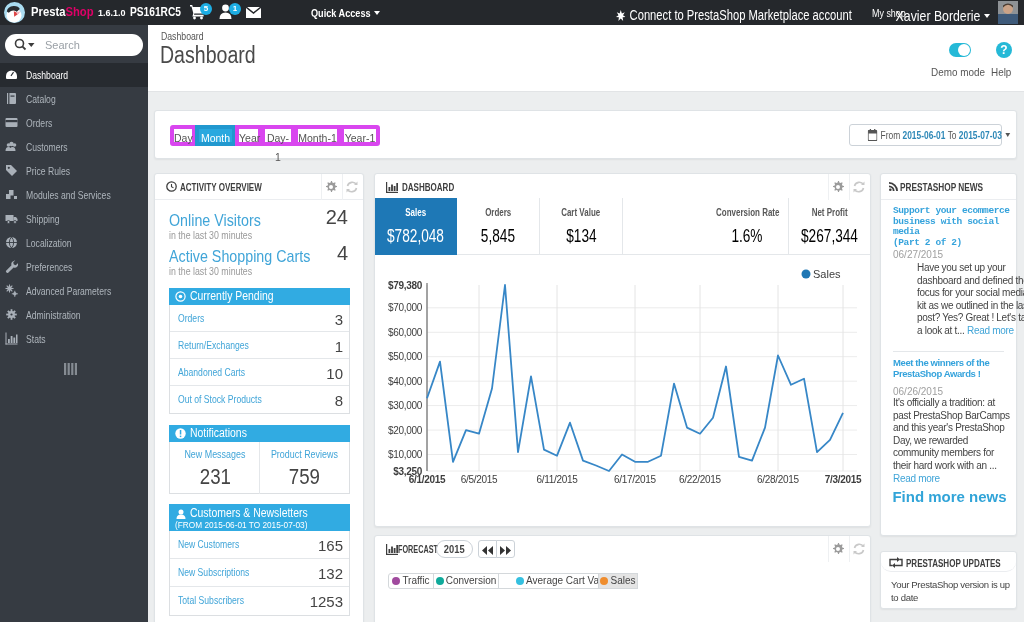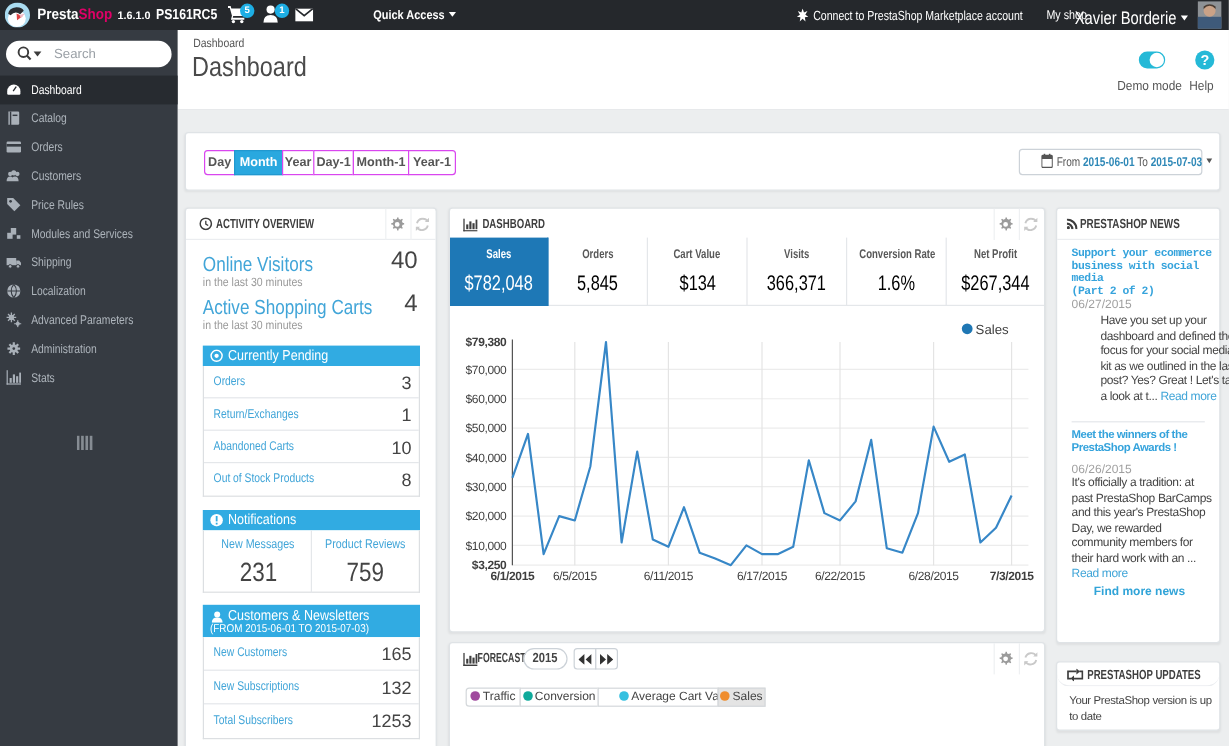--- a/index.html
+++ b/index.html
@@ -10,21 +10,21 @@
 
 #topbar { position:absolute; left:0; top:0; width:1024px; height:25px; background:#25282c; color:#fff; z-index:30; }
 #logo-circle { position:absolute; left:4px; top:2px; width:21px; height:21px; }
 #brand { position:absolute; left:31px; top:5px; font-size:12.5px; font-weight:bold; }
 #brand .shop { color:#df0067; }
 #brand .ver { font-size:9px; color:#fff; font-weight:bold; }
 #shopname { position:absolute; left:130px; top:5px; font-size:12px; font-weight:bold; color:#fff; }
 .tb-ic { position:absolute; top:4px; }
 .badge-b { position:absolute; width:12px; height:12px; border-radius:50%; background:#1daee4; color:#fff; font-size:8px; font-weight:bold; text-align:center; line-height:12px; }
 #qa { position:absolute; left:311px; top:7px; font-size:10.5px; font-weight:bold; }
-#mk { position:absolute; right:172px; top:7px; font-size:11px; white-space:nowrap; }
+#mk { position:absolute; right:172px; top:7px; font-size:14px; white-space:nowrap; }
 #myshop { position:absolute; left:872px; top:7px; font-size:10.5px; }
 #uname { position:absolute; right:34px; top:7px; font-size:15px; white-space:nowrap; }
 #avatar { position:absolute; left:998px; top:1px; width:20px; height:23px; }
 .caret { display:inline-block; width:0; height:0; border-left:3.5px solid transparent; border-right:3.5px solid transparent; border-top:4px solid #fff; vertical-align:middle; margin-left:4px; margin-top:-2px; }
 
 #sidebar { position:absolute; left:0; top:25px; width:148px; height:597px; background:#363b42; z-index:20; }
 #searchbox { position:absolute; left:5px; top:9px; width:138px; height:22px; background:#fff; border-radius:12px; }
 #searchbox .ph { position:absolute; left:40px; top:5px; font-size:11px; color:#9aa0a6; }
 #menu { position:absolute; left:0; top:38px; width:148px; }
 .mi { position:relative; height:24px; line-height:24px; color:#aeb5bc; font-size:10.5px; }
@@ -42,21 +42,21 @@
 #demolabel { position:absolute; left:783px; top:41px; font-size:11px; color:#555; }
 #helplabel { position:absolute; left:843px; top:41px; font-size:11px; color:#555; }
 
 .panel { position:absolute; background:#fff; border:1px solid #dfe3e6; border-radius:3px; box-shadow:0 1px 2px rgba(0,0,0,0.06); }
 .phead { position:relative; height:26px; border-bottom:1px solid #ebedf0;padding-left:16px; }
 .phead .ttl { position:absolute; left:25px; top:7px; font-size:11px; font-weight:bold; color:#3e3e3e; transform:scaleX(0.73); transform-origin:0 50%; white-space:nowrap; }
 .hicons { position:absolute; right:0; top:0; height:26px; }
 .gear { position:absolute; top:7px; }
 
 #toolbar { left:154px; top:110px; width:863px; height:49px; }
-.btn { position:absolute; top:14px; height:21px; background:#fff; border:1px solid #d946ef; font-size:10.5px; font-weight:bold; color:#555; text-align:center; line-height:19px; }
+.btn { position:absolute; top:14px; height:21px; background:#fff; border:4px solid #d946ef; font-size:10.5px; font-weight:normal; color:#555; text-align:center; line-height:19px; }
 .btn.active { background:#29a8df; border-color:#2198cf; color:#fff; }
 #datebtn { position:absolute; left:694px; top:13px; width:153px; height:22px; background:#fff; border:1px solid #ccd2d8; border-radius:3px; font-size:11px; color:#555; line-height:20px; text-align:center; white-space:nowrap; }
 #datebtn b { color:#2e88b7; }
 
 #act { left:154px; top:173px; width:210px; height:457px; }
 .bigline { position:absolute; left:14px; font-size:17px; color:#41a5d8; transform:scaleX(0.84); transform-origin:0 50%; white-space:nowrap; }
 .bignum { position:absolute; right:15px; font-size:20px; color:#444; }
 .subline { position:absolute; left:14px; font-size:10px; color:#999; transform:scaleX(0.88); transform-origin:0 50%; white-space:nowrap; }
 .bluebar { position:absolute; left:14px; width:181px; background:#31abe2; color:#fff; font-size:12px; }
 .dtable { position:absolute; left:14px; width:181px; border:1px solid #dcdfe2; border-top:none; background:#fff; }
@@ -77,21 +77,21 @@
 #fc2015 { position:absolute; left:61px; top:4px; width:37px; height:18px; border:1px solid #ccd2d8; border-radius:9px; font-size:11px; font-weight:bold; color:#444; text-align:center; line-height:16px; }
 .arrbtn { position:absolute; top:4px; width:19px; height:18px; border:1px solid #ccd2d8; background:#fff; text-align:center; }
 .lgbtn { position:absolute; top:37px; height:16px; border:1px solid #d4d8db; background:#fff; font-size:10px; color:#444; line-height:14px; text-align:center; white-space:nowrap; }
 .dot { display:inline-block; width:8px; height:8px; border-radius:50%; margin-right:2px; vertical-align:-1px; }
 
 #news { left:880px; top:173px; width:137px; height:363px; }
 .ntitle { position:absolute; left:12px; width:120px; font-size:9.5px; font-weight:bold; color:#35a3dc; line-height:10.5px; letter-spacing:-0.4px; }
 .ndate { position:absolute; left:12px; font-size:10px; color:#a0a0a0; }
 .nbody { position:absolute; left:12px; width:120px; font-size:10px; color:#444; line-height:12.6px; letter-spacing:-0.3px; }
 .nbody a { color:#41a5d8; }
-#findmore { position:absolute; left:0; width:137px; text-align:center; font-size:10px; font-weight:bold; color:#31a4d8; }
+#findmore { position:absolute; left:0; width:137px; text-align:center; font-size:15px; font-weight:bold; color:#31a4d8; }
 #upd { left:880px; top:551px; width:137px; height:58px; }
 #updtext { position:absolute; left:10px; top:26px; width:126px; font-size:9.5px; color:#444; line-height:13px; letter-spacing:-0.3px; }
 .hr { position:absolute; left:12px; width:111px; border-top:1px solid #e4e7ea; }
 </style>
 </head>
 <body>
 
 <div id="topbar">
   <div id="logo-circle">
     <svg width="21" height="21" viewBox="0 0 21 21">
@@ -197,20 +197,26 @@
           <circle cx="10" cy="10" r="1.5" fill="#a9b0b8" stroke="#363b42" stroke-width="0.8"></circle>
         </svg>
         <span class="lbl"><span class="cx">Shipping</span></span>
       </div>
       <div class="mi">
         <svg width="13" height="13" viewBox="0 0 13 13">
           <circle cx="6.5" cy="6.5" r="5.5" fill="#a9b0b8"></circle>
           <path d="M1 6.5 h11 M6.5 1 a8 8 0 0 1 0 11 M6.5 1 a8 8 0 0 0 0 11" stroke="#363b42" stroke-width="0.9" fill="none"></path>
         </svg>
         <span class="lbl"><span class="cx">Localization</span></span>
+      </div>
+      <div class="mi">
+        <svg width="13" height="13" viewBox="0 0 13 13">
+          <path d="M9.5 1 a3.2 3.2 0 0 0 -3 4.3 L1.6 10.2 a1.5 1.5 0 1 0 2.1 2.1 L8.6 7.4 a3.2 3.2 0 0 0 4.2 -4.2 l-2 2 l-2 -0.6 l-0.6 -2 l2 -2 a3.2 3.2 0 0 0 -0.7 -0.6 z" fill="#a9b0b8"></path>
+        </svg>
+        <span class="lbl"><span class="cx">Preferences</span></span>
       </div>
       <div class="mi">
         <svg width="13" height="13" viewBox="0 0 13 13">
           <circle cx="4.5" cy="4.5" r="2.2" fill="#a9b0b8"></circle>
           <g stroke="#a9b0b8" stroke-width="1.1">
             <line x1="4.5" y1="0.5" x2="4.5" y2="8.5"></line>
             <line x1="0.5" y1="4.5" x2="8.5" y2="4.5"></line>
             <line x1="1.7" y1="1.7" x2="7.3" y2="7.3"></line>
             <line x1="7.3" y1="1.7" x2="1.7" y2="7.3"></line>
           </g>
@@ -300,21 +306,21 @@
           <g fill="none" stroke="#c9c9c9" stroke-width="1.6">
             <path d="M10.5 3.5 A5 5 0 0 0 1.5 5"></path>
             <path d="M1.5 8.5 A5 5 0 0 0 10.5 7"></path>
           </g>
           <path d="M11.5 0.5 v3.5 h-3.5 z" fill="#c9c9c9"></path>
           <path d="M0.5 11.5 v-3.5 h3.5 z" fill="#c9c9c9"></path>
         </svg>
       </div>
   </div>
   <div class="bigline" style="top:37px;">Online Visitors</div>
-  <div class="bignum" style="top:32px;">40</div>
+  <div class="bignum" style="top:32px;">24</div>
   <div class="subline" style="top:56px;">in the last 30 minutes</div>
   <div class="bigline" style="top:73px;">Active Shopping Carts</div>
   <div class="bignum" style="top:68px;">4</div>
   <div class="subline" style="top:92px;">in the last 30 minutes</div>
 
   <div class="bluebar" style="top:114px; height:17px; line-height:17px;"><svg style="position:absolute;left:6px;top:3px" width="11" height="11" viewBox="0 0 11 11">
         <circle cx="5.5" cy="5.5" r="4.6" fill="none" stroke="#fff" stroke-width="1.2"></circle>
         <circle cx="5.5" cy="5.5" r="1.8" fill="#fff"></circle>
       </svg><span class="cx" style="margin-left:21px;transform:scaleX(0.87)">Currently Pending</span></div>
   <div class="dtable" style="top:131px;">
@@ -407,24 +413,20 @@
         <div class="tl"><span class="cxc">Sales</span></div>
         <div class="tv"><span class="cxc" style="transform:scaleX(0.78)">$782,048</span></div>
       </div>
     <div class="tab" style="left:82px; width:83px;">
         <div class="tl"><span class="cxc">Orders</span></div>
         <div class="tv"><span class="cxc" style="transform:scaleX(0.78)">5,845</span></div>
       </div>
     <div class="tab" style="left:165px; width:83px;">
         <div class="tl"><span class="cxc">Cart Value</span></div>
         <div class="tv"><span class="cxc" style="transform:scaleX(0.78)">$134</span></div>
-      </div>
-    <div class="tab" style="left:248px; width:83px;">
-        <div class="tl"><span class="cxc">Visits</span></div>
-        <div class="tv"><span class="cxc" style="transform:scaleX(0.78)">366,371</span></div>
       </div>
     <div class="tab" style="left:331px; width:83px;">
         <div class="tl"><span class="cxc">Conversion Rate</span></div>
         <div class="tv"><span class="cxc" style="transform:scaleX(0.78)">1.6%</span></div>
       </div>
     <div class="tab" style="left:414px; width:81px; border-right:none;">
         <div class="tl"><span class="cxc">Net Profit</span></div>
         <div class="tv"><span class="cxc" style="transform:scaleX(0.78)">$267,344</span></div>
       </div>
   </div>

